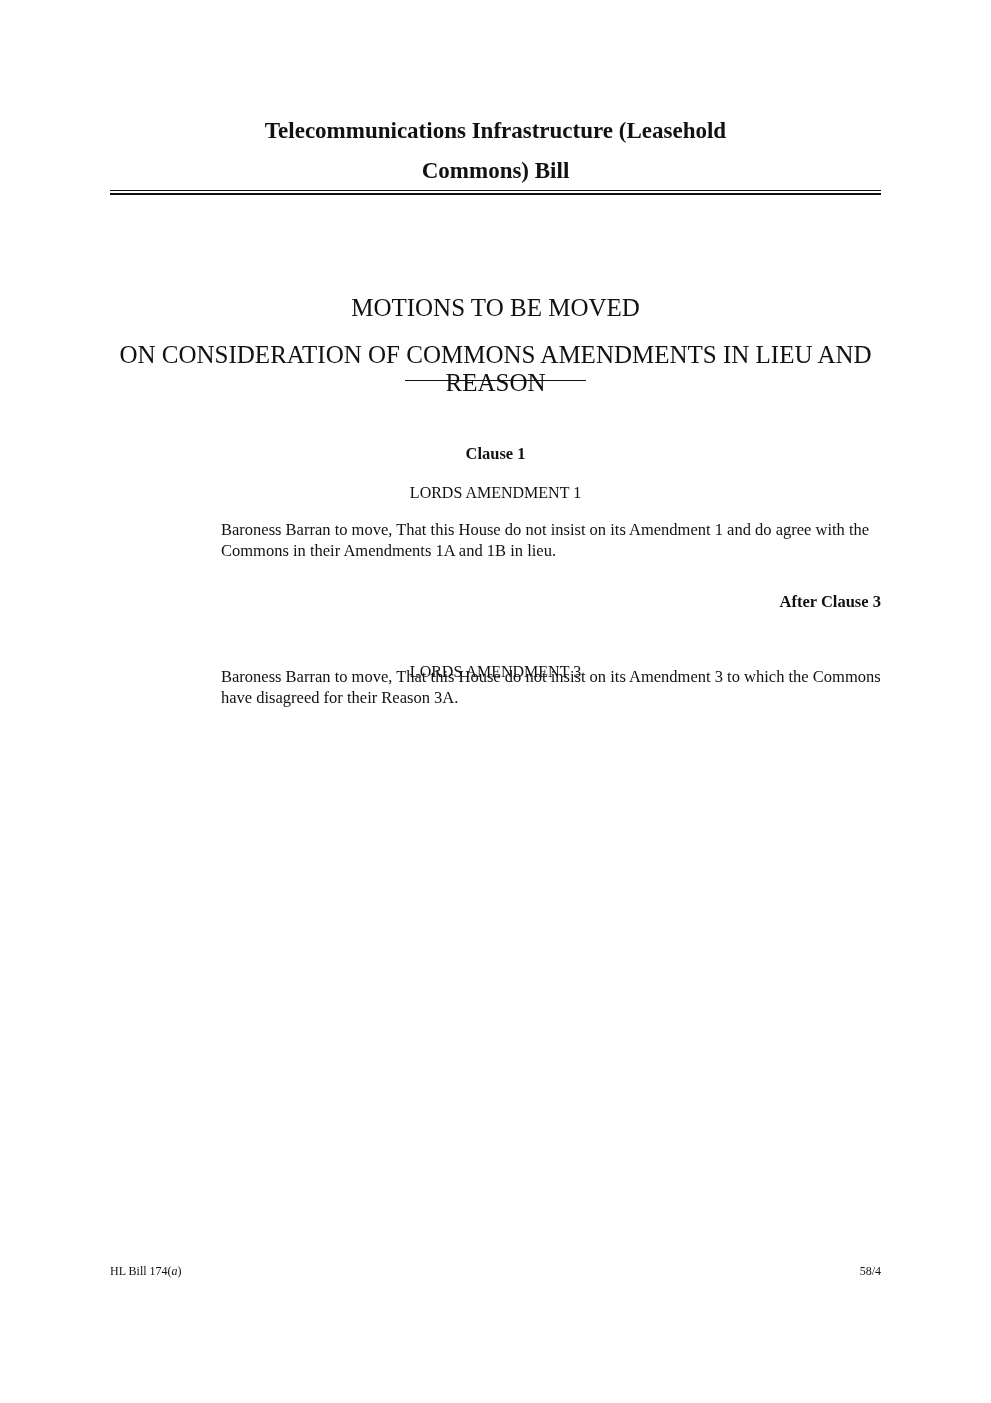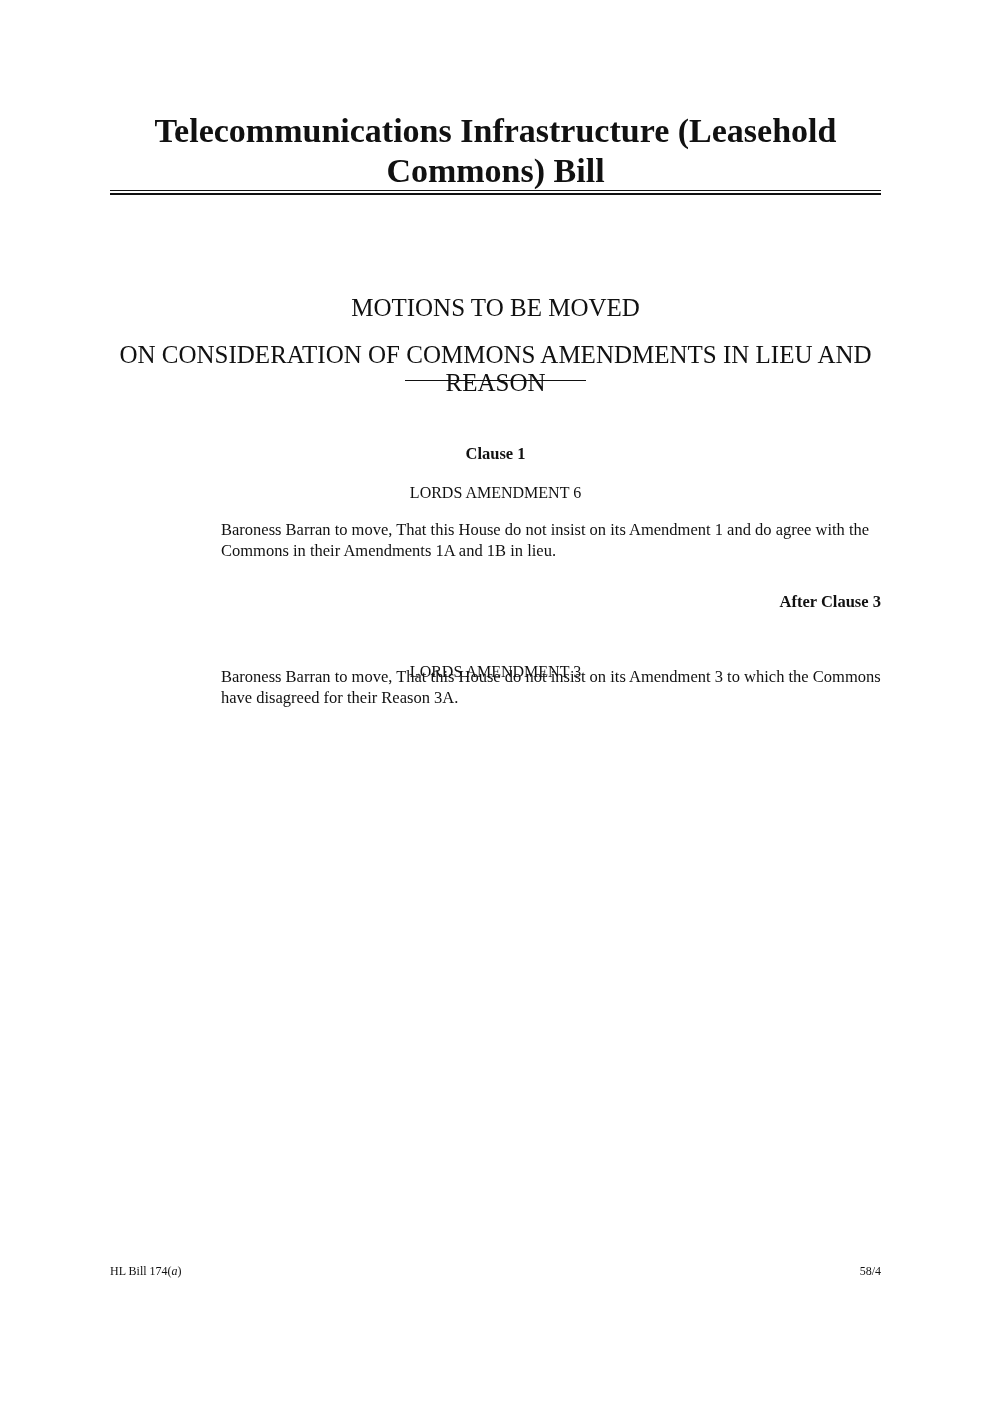--- a/index.html
+++ b/index.html
@@ -1,18 +1,18 @@
 <!DOCTYPE html>
 <html><head>
 <meta charset="utf-8">
 <style>
   html, body { margin:0; padding:0; background:#fff; }
   body { width:991px; height:1403px; position:relative; font-family:"Liberation Serif", "DejaVu Serif", serif; color:#111; }
   .abs { position:absolute; }
-  .title { left:110px; width:771px; top:111px; text-align:center; font-weight:bold; font-size:34px; line-height:40px; }
+  .title { left:110px; width:771px; top:111px; text-align:center; font-weight:bold; font-size:23px; line-height:40px; }
   .rule1 { left:110px; width:771px; top:190px; height:0; border-top:1px solid #111; }
   .rule2 { left:110px; width:771px; top:193px; height:0; border-top:2px solid #111; }
   .center { left:110px; width:771px; text-align:center; font-size:25px; }
   .short-rule { left:405px; width:181px; top:380px; border-top:1px solid #111; }
   .heading { font-weight:bold; font-size:16.5px; }
   .amend { font-size:16px; }
   .motion { left:221px; width:662px; font-weight:normal; font-size:16.5px; line-height:21px; }
   .footer { font-size:12px; top:1264px; }
 </style>
 </head>
@@ -23,21 +23,21 @@
   <div>Commons) Bill</div>
 </div>
 <div class="abs rule1"></div>
 <div class="abs rule2"></div>
 
 <div class="abs center" style="top:294px;">MOTIONS TO BE MOVED</div>
 <div class="abs center" style="top:341px;">ON CONSIDERATION OF COMMONS AMENDMENTS IN LIEU AND REASON</div>
 <div class="abs short-rule"></div>
 
 <div class="abs center heading" style="top:444px;">Clause 1</div>
-<div class="abs center amend" style="top:484px;">LORDS AMENDMENT 6</div>
+<div class="abs center amend" style="top:484px;">LORDS AMENDMENT 1</div>
 <div class="abs motion" style="top:519px;">Baroness Barran to move, That this House do not insist on its Amendment 1 and do agree with the Commons in their Amendments 1A and 1B in lieu.</div>
 
 <div class="abs center heading" style="top:592px;text-align:right;">After Clause 3</div>
 <div class="abs center amend" style="top:663px;">LORDS AMENDMENT 3</div>
 <div class="abs motion" style="top:666px;">Baroness Barran to move, That this House do not insist on its Amendment 3 to which the Commons have disagreed for their Reason 3A.</div>
 
 <div class="abs footer" style="left:110px;"><span>HL Bill 174(</span><i>a</i><span>)</span></div>
 <div class="abs footer" style="right:110px;">58/4</div>
 
 </body></html>

